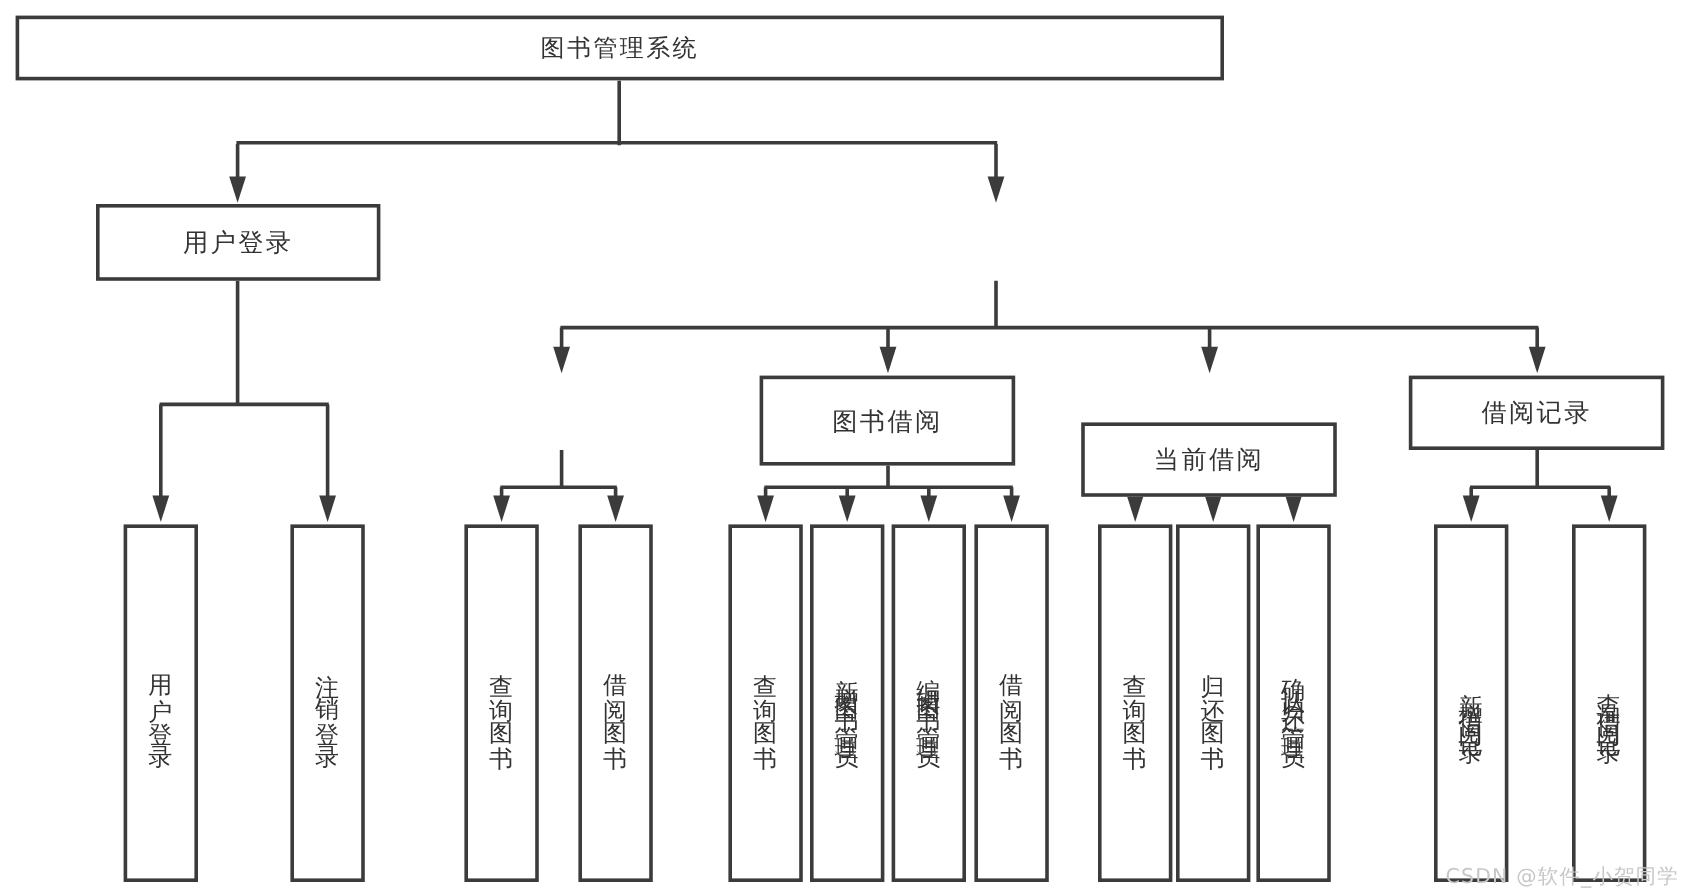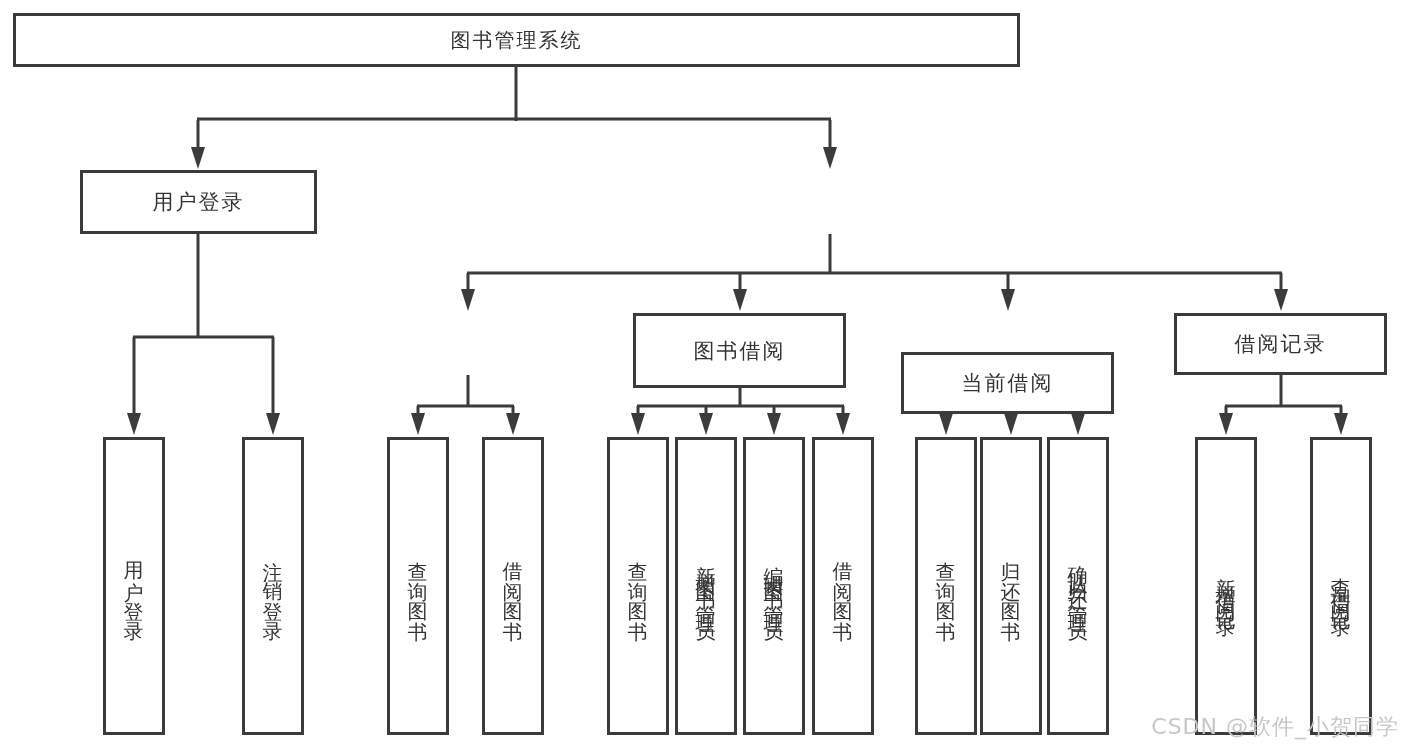--- a/index.html
+++ b/index.html
@@ -35,21 +35,21 @@
     text-orientation:mixed;
     font-size:20px;
     letter-spacing:8px;
     line-height:1;
     color:var(--text);
   }
   .leaf-label.short{letter-spacing:20px;}
   .watermark{
     position:absolute;
     right:6px;bottom:5px;
-    font-size:22px;
+    font-size:17px;
     color:var(--wm);
     letter-spacing:1px;
     z-index:5;
     white-space:nowrap;
   }
 </style>
 </head>
 <body>
 
 <div class="canvas">

